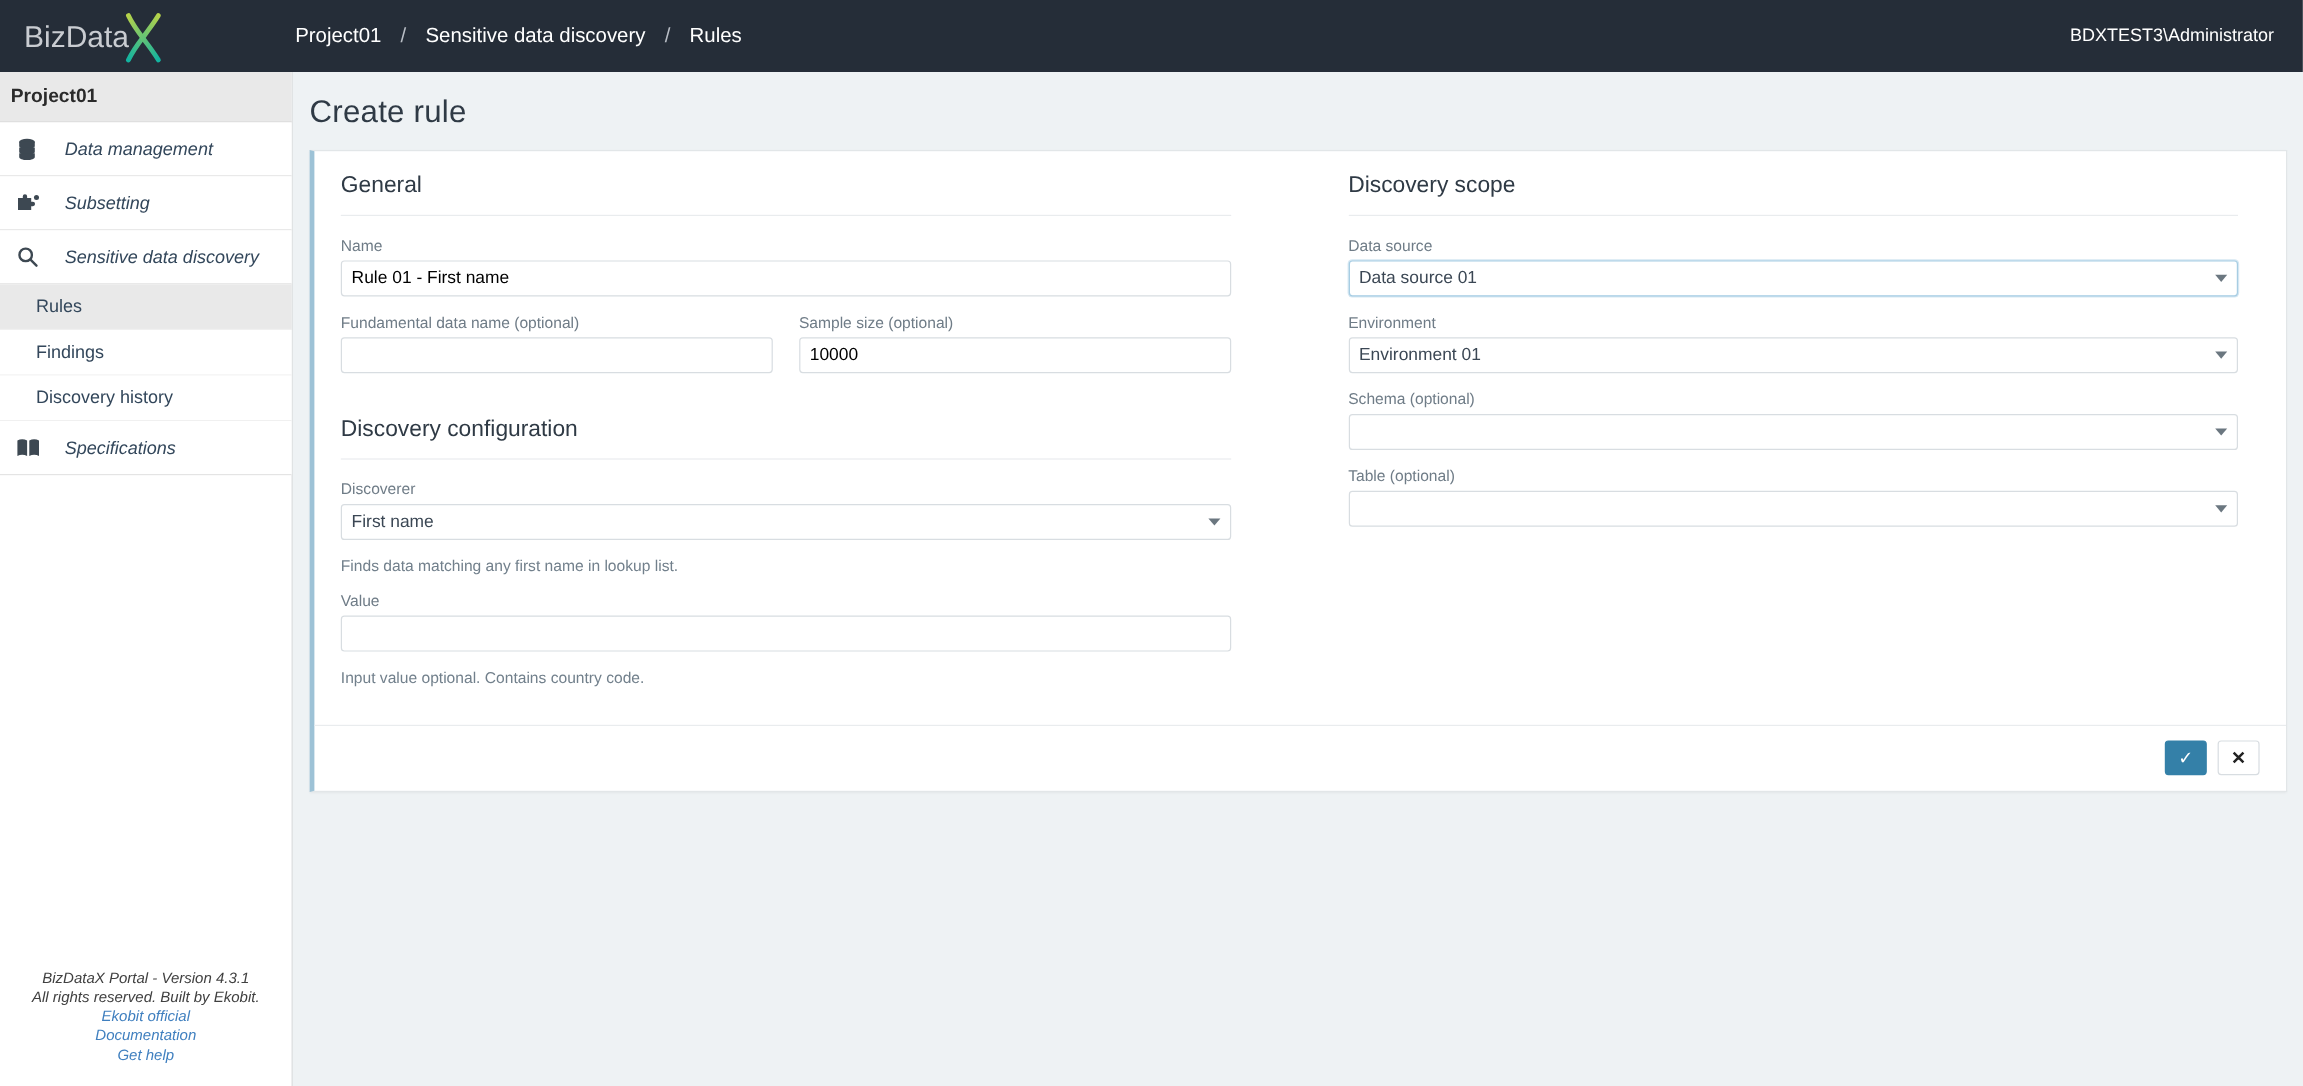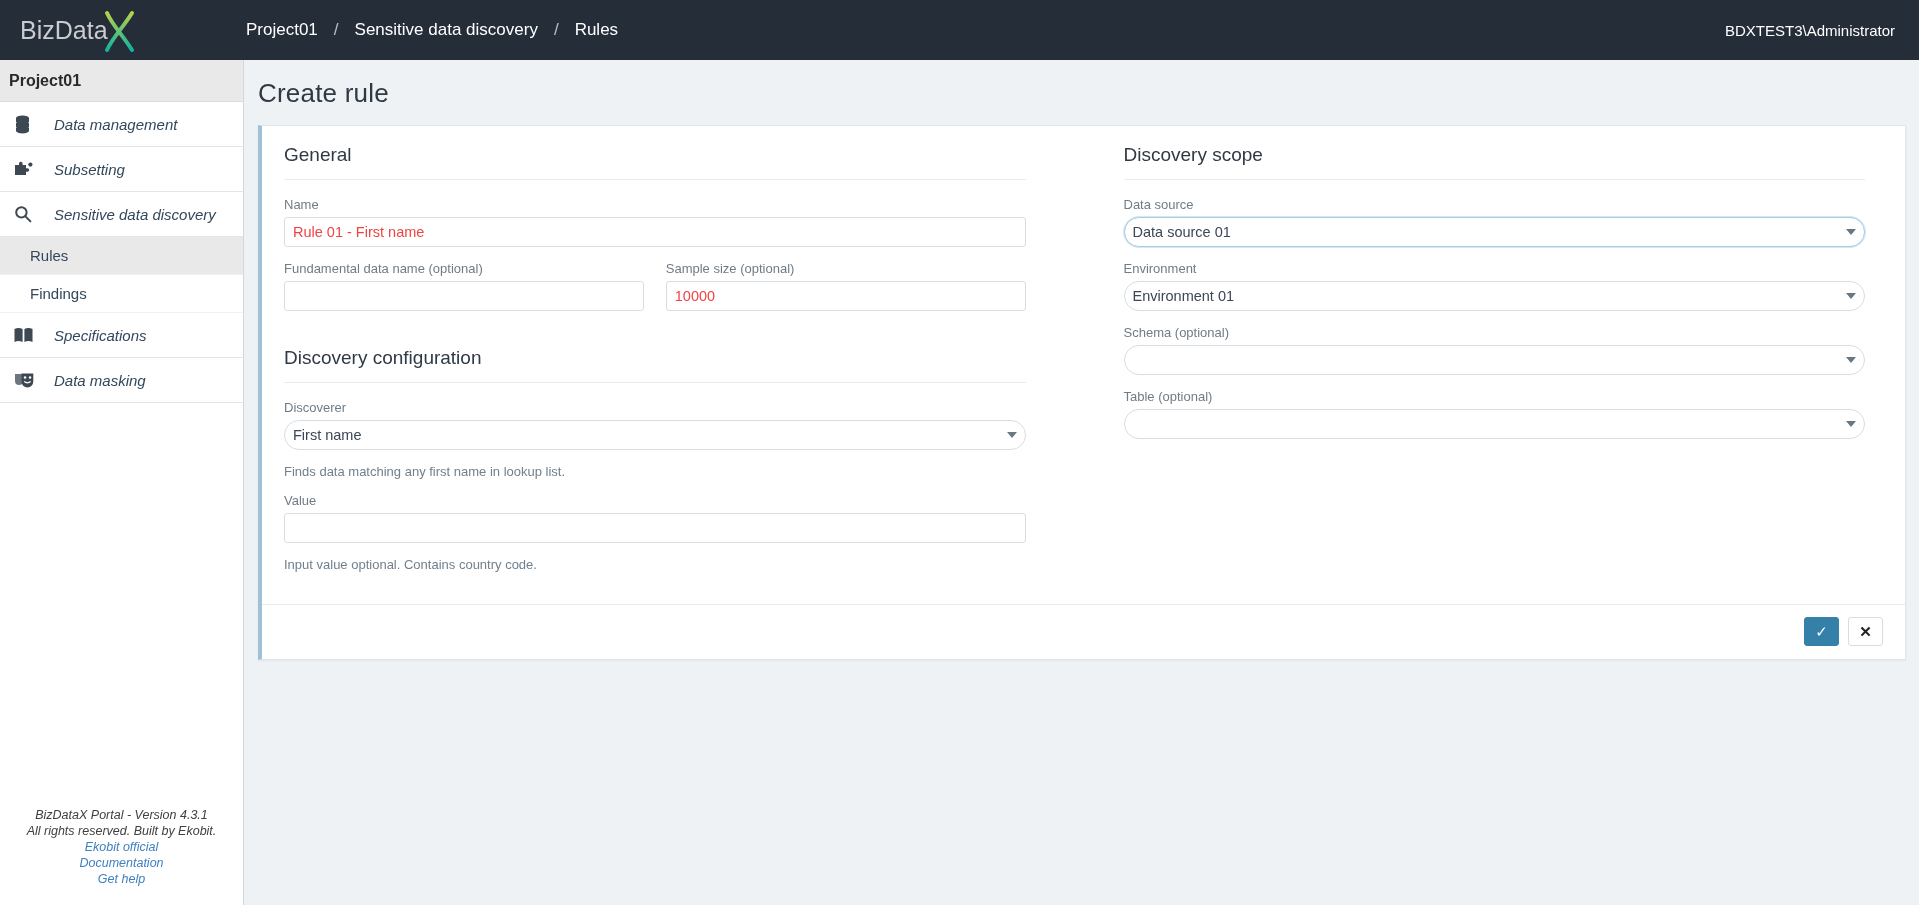--- a/index.html
+++ b/index.html
@@ -143,31 +143,31 @@
   .field-label {
     font-size: 13px; color: #6f7c87;
     margin-bottom: 5px; display: block;
   }
   .inp {
     width: 100%; height: 30px;
     border: 1px solid #d8dde1;
     border-radius: 3px;
     background: #ffffff;
     font-family: "Liberation Sans", sans-serif;
-    font-size: 14.5px; color: #ef4444;
+    font-size: 14.5px; color: #000000;
     padding: 0 8px;
     outline: none;
   }
   .inp::placeholder { color: #9aa4ad; }
 
   .sel-wrap { position: relative; width: 100%; }
   .sel {
     width: 100%; height: 30px;
     border: 1px solid #d8dde1;
-    border-radius: 15px;
+    border-radius: 3px;
     background: #ffffff;
     font-size: 14.5px; color: #3b4754;
     padding: 0 26px 0 8px;
     display: flex; align-items: center;
     cursor: pointer;
   }
   .sel.focused { border: 1px solid #a7cde3; box-shadow: 0 0 0 1px #d5e7f2; }
   .caret {
     position: absolute; right: 9px; top: 50%;
     transform: translateY(-50%);
@@ -272,43 +272,34 @@
       </span>
       <span class="nav-label">Sensitive data discovery</span>
     </div>
 
     <div class="subnav-item active">
       <span>Rules</span>
     </div>
     <div class="subnav-item">
       <span>Findings</span>
     </div>
+    <div class="subnav-item">
+      <span>Discovery history</span>
+    </div>
 
     <div class="nav-item">
       <span class="nav-icon">
         <svg width="19" height="16" viewBox="0 0 19 16" fill="#3d4852">
           <path d="M0.5 2 C3 0.6 6 0.6 8.6 2 V15 C6 13.6 3 13.6 0.5 15 Z"></path>
           <path d="M18.5 2 C16 0.6 13 0.6 10.4 2 V15 C13 13.6 16 13.6 18.5 15 Z"></path>
         </svg>
       </span>
       <span class="nav-label">Specifications</span>
     </div>
 
-    <div class="nav-item">
-      <span class="nav-icon">
-        <svg width="21" height="17" viewBox="0 0 21 17" fill="#3d4852">
-          <path d="M1 2 h8 v7 a4 4 0 0 1 -8 0 Z" opacity=".75"></path>
-          <path d="M7.5 1.5 h11.8 v8 a5.9 5.9 0 0 1 -11.8 0 Z" fill="#3d4852"></path>
-          <circle cx="11" cy="5.6" r="1.25" fill="#ffffff"></circle>
-          <circle cx="16" cy="5.6" r="1.25" fill="#ffffff"></circle>
-          <path d="M10.2 9.6 q3.2 2.4 6.4 0" stroke="#ffffff" stroke-width="1.3" fill="none"></path>
-        </svg>
-      </span>
-      <span class="nav-label">Data masking</span>
-    </div>
   </div>
 
   <div class="sidebar-spacer"></div>
 
   <div class="sidebar-footer">
     <div>BizDataX Portal - Version 4.3.1</div>
     <div>All rights reserved. Built by Ekobit.</div>
     <a href="#">Ekobit official</a>
     <a href="#">Documentation</a>
     <a href="#">Get help</a>

